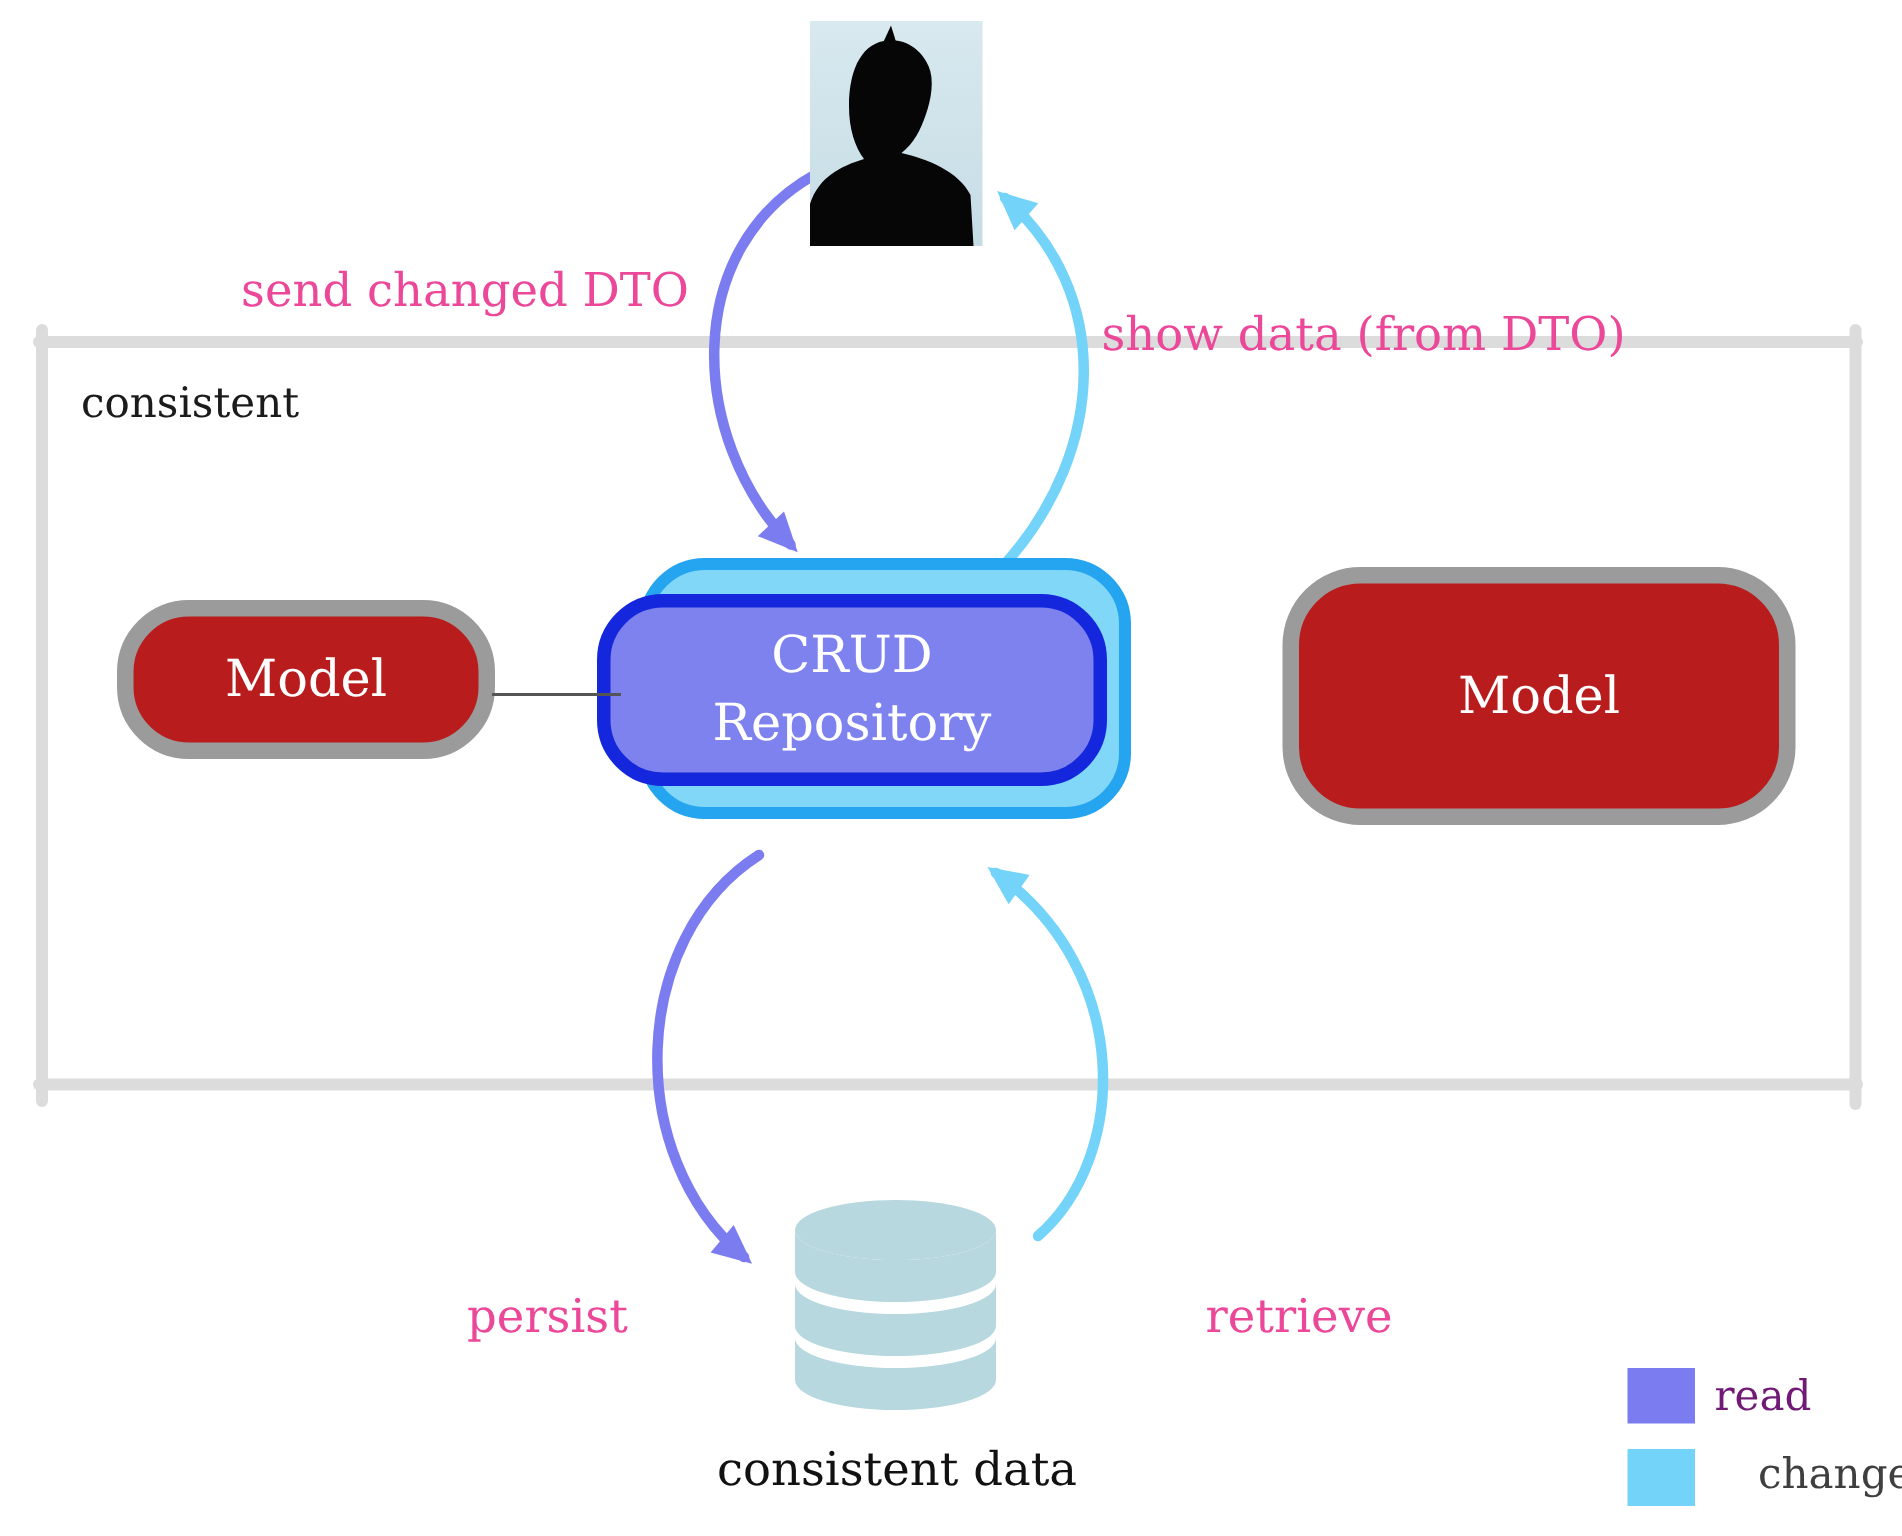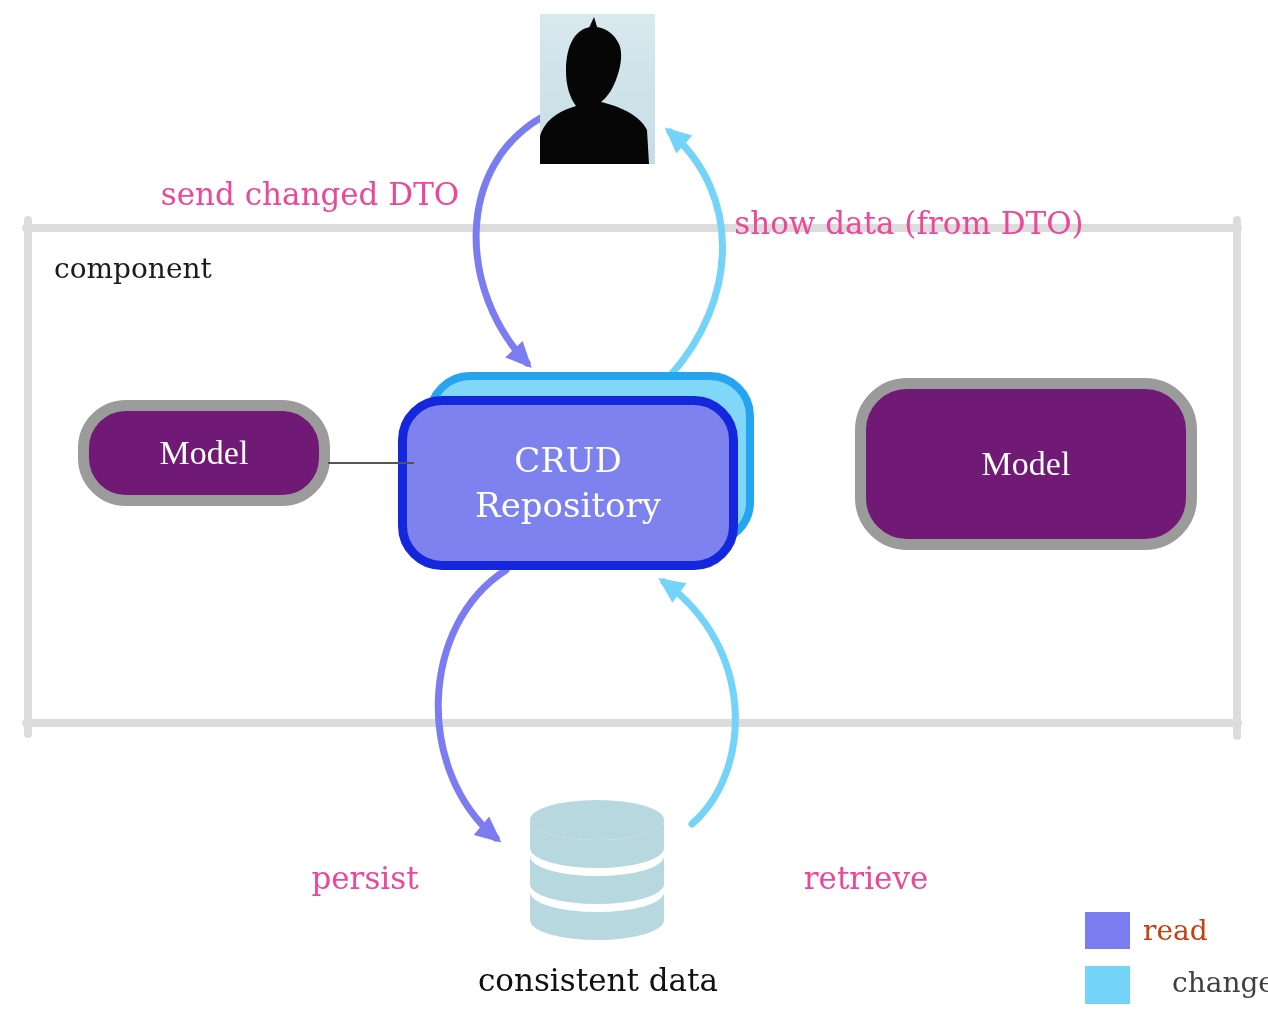--- a/index.html
+++ b/index.html
@@ -9,49 +9,49 @@
   }
   .abs{position:absolute;}
   
   #arrow-layer{position:absolute;left:0;top:0;z-index:2;}
   .node{position:absolute;z-index:3;display:flex;align-items:center;justify-content:center;box-sizing:border-box;}
   .label{position:absolute;z-index:6;white-space:nowrap;}
   .gray-label{color:#ec4899;font-size:31px;}
   .center{transform:translateX(-50%);}
   
   .model-box{
-    background:#701a75;border:11px solid #9b9b9b;border-radius:48px;
-    color:#ffffff;font-size:34px;font-family:Liberation Serif, serif;
+    background:#b91c1c;border:11px solid #9b9b9b;border-radius:48px;
+    color:#ffffff;font-size:34px;
   }
   .crud-back{
     background:#80d7f7;border:8px solid #25a4ef;border-radius:44px;
     left:426px;top:372px;width:328px;height:174px;z-index:3;
   }
   .crud-front{
     background:#7d82ee;border:9px solid #1527dd;border-radius:44px;
-    left:398px;top:396px;width:340px;height:174px;z-index:3;
+    left:398px;top:396px;width:340px;height:128px;z-index:3;
     color:#ffffff;font-size:34px;line-height:1.32;text-align:center;
   }
   .crud-front .crud-text{max-width:250px;}
   #component-label{left:54px;top:252px;color:#1b1b1b;font-size:28px;z-index:6;}
   #consistent-label{left:598px;top:962px;color:#111111;font-size:31px;z-index:6;text-align:right;}
   
   #person{
     left:540px;top:14px;width:115px;height:150px;z-index:5;
     background:linear-gradient(#d8e9ef,#c6dce5);
   }
   
   #connector{left:328px;top:462px;width:86px;height:2px;background:#555555;z-index:4;}
   
   #database{left:530px;top:798px;z-index:3;}
   
   .legend-swatch{position:absolute;z-index:6;}
   #legend-swatch-read{left:1085px;top:912px;width:45px;height:37px;background:#7a7cf0;}
   #legend-swatch-change{left:1085px;top:966px;width:45px;height:38px;background:#73d3f9;}
-  #legend-label-read{left:1143px;top:914px;color:#c2410c;font-size:28px;}
+  #legend-label-read{left:1143px;top:914px;color:#701a75;font-size:28px;}
   #legend-label-change{left:1148px;top:966px;color:#3f3f3f;font-size:28px;margin-left:24px;}
   
   #label-send{left:310px;top:176px;}
   #label-show{left:909px;top:176px;margin-top:29px;}
   #label-persist{left:365px;top:860px;}
   #label-retrieve{left:822px;top:860px;margin-left:44px;}
 </style>
 </head>
 <body>
 
@@ -85,21 +85,21 @@
   <svg width="115" height="150" viewBox="0 0 115 150">
     <g fill="#060606">
       <path d="M0 150 L0 122 C6 104 20 97 36 92 C30 84 26 72 26 57
                C26 30 36 14 52 13 C64 12 74 19 79 30 C83 39 81 52 77 63
                C74 72 69 82 61 88 C78 92 99 100 107 116 L109 150 Z"></path>
       <path d="M48 16 L54 3 L58 16 Z"></path>
     </g>
   </svg>
 </div>
 
-<div id="component-label" class="label">component</div>
+<div id="component-label" class="label">consistent</div>
 
 <div class="node model-box" style="left:78px;top:400px;width:252px;height:106px;">
   <span>Model</span>
 </div>
 
 <div class="node crud-back"></div>
 
 <div class="node crud-front">
   <div class="crud-text">CRUD Repository</div>
 </div>

